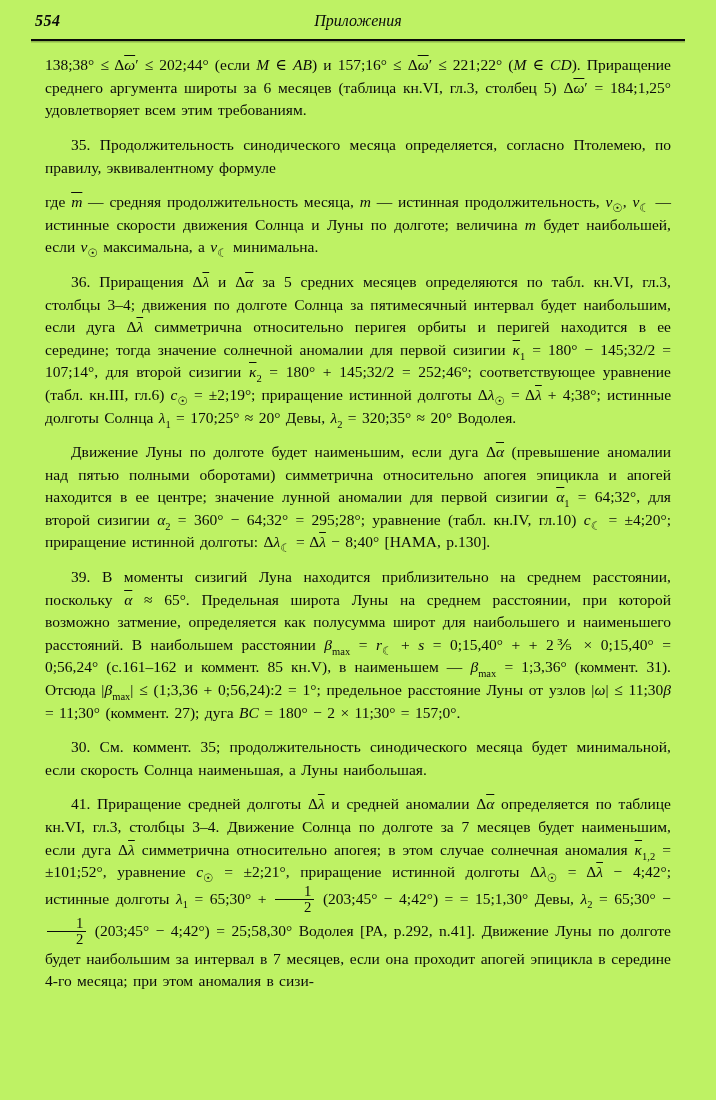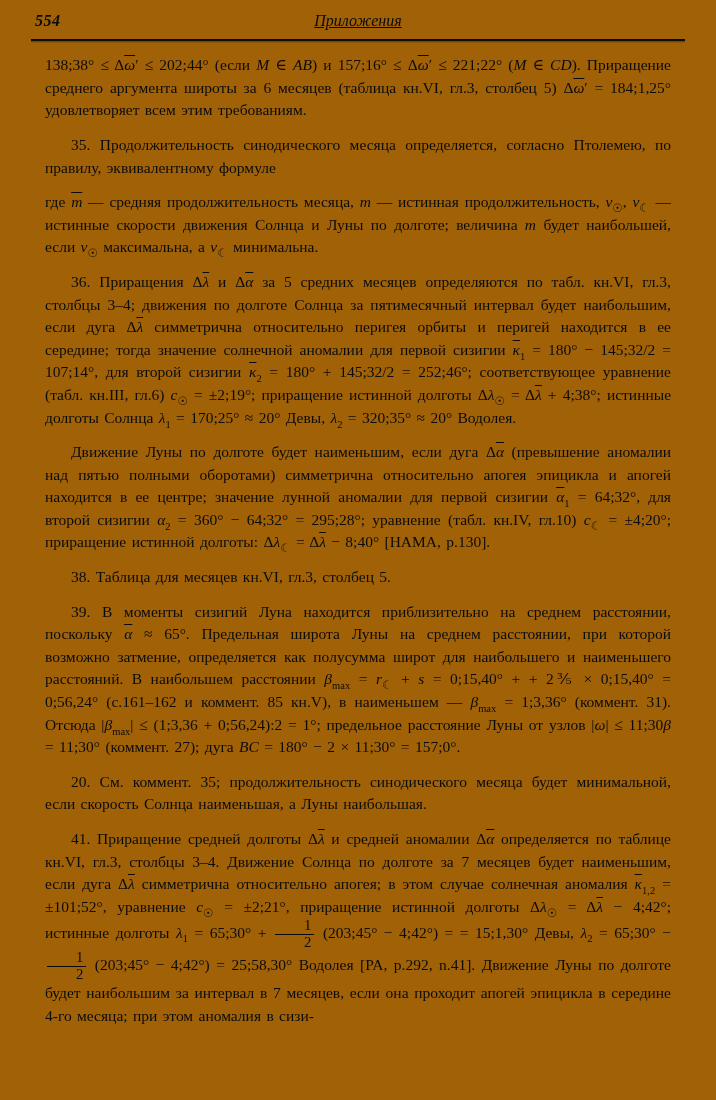--- a/index.html
+++ b/index.html
@@ -3,38 +3,38 @@
 <meta charset="utf-8">
 <style>
   html, body { margin: 0; padding: 0; background: #e8e8e6; }
   .page {
     position: relative;
     width: 716px;
     height: 1100px;
     box-sizing: border-box;
     margin: 0 auto;
     padding: 6px 33px 0 33px;
-    background: #a16207;
+    background: #bef264;
     overflow: hidden;
     font-family: "Liberation Serif", "DejaVu Serif", serif;
     color: #0b0b0b;
     font-size: 15.5px;
     line-height: 22.6px;
   }
   
   .page-header {
     display: grid;
     grid-template-columns: 1fr auto 1fr;
     align-items: baseline;
     font-style: italic;
     font-size: 16px;
     padding: 4px 2px 6px 2px;
   }
   .page-number { justify-self: start; font-weight: bold; letter-spacing: 0.5px; }
-  .running-title { justify-self: center; text-decoration: underline; }
+  .running-title { justify-self: center; }
   .header-spacer { justify-self: end; }
   .rule {
     height: 2.6px;
     background: #0a0a0a;
     margin: 0 -2px 13px -2px;
     box-shadow: 0 1.5px 0 rgba(0,0,0,0.25);
   }
   
   main p.para {
     margin: 12px;
@@ -99,22 +99,21 @@
     <p class="para indent">35. Продолжительность синодического месяца определяется, согласно Птолемею, по правилу, эквивалентному формуле</p>
 
 
     <p class="para">где <span class="ov"><i>m</i></span> — средняя продолжительность месяца, <i>m</i> — истинная продолжительность, <i>v</i><sub class="sym">☉</sub>, <i>v</i><sub class="sym">☾</sub> — истинные скорости движения Солнца и Луны по долготе; величина <i>m</i> будет наибольшей, если <i>v</i><sub class="sym">☉</sub> максимальна, а <i>v</i><sub class="sym">☾</sub> минимальна.</p>
 
     <p class="para indent">36. Приращения Δ<span class="ov"><i>λ</i></span> и Δ<span class="ov"><i>α</i></span> за 5 средних месяцев определяются по табл. кн.VI, гл.3, столбцы 3–4; движения по долготе Солнца за пятимесячный интервал будет наибольшим, если дуга Δ<span class="ov"><i>λ</i></span> симметрична относительно перигея орбиты и перигей находится в ее середине; тогда значение солнечной аномалии для первой сизигии <span class="ov"><i>κ</i></span><sub>1</sub> = 180° − 145;32/2 = 107;14°, для второй сизигии <span class="ov"><i>κ</i></span><sub>2</sub> = 180° + 145;32/2 = 252;46°; соответствующее уравнение (табл. кн.III, гл.6) <i>c</i><sub class="sym">☉</sub> = ±2;19°; приращение истинной долготы Δ<i>λ</i><sub class="sym">☉</sub> = Δ<span class="ov"><i>λ</i></span> + 4;38°; истинные долготы Солнца <i>λ</i><sub>1</sub> = 170;25° ≈ 20° Девы, <i>λ</i><sub>2</sub> = 320;35° ≈ 20° Водолея.</p>
 
     <p class="para indent">Движение Луны по долготе будет наименьшим, если дуга Δ<span class="ov"><i>α</i></span> (превышение аномалии над пятью полными оборотами) симметрична относительно апогея эпицикла и апогей находится в ее центре; значение лунной аномалии для первой сизигии <span class="ov"><i>α</i></span><sub>1</sub> = 64;32°, для второй сизигии <i>α</i><sub>2</sub> = 360° − 64;32° = 295;28°; уравнение (табл. кн.IV, гл.10) <i>c</i><sub class="sym">☾</sub> = ±4;20°; приращение истинной долготы: Δ<i>λ</i><sub class="sym">☾</sub> = Δ<span class="ov"><i>λ</i></span> − 8;40° [HAMA, p.130].</p>
 
 
-    <p class="para indent">38. Таблица для месяцев кн.VI, гл.3, столбец 5.</p>
 
     <p class="para indent">39. В моменты сизигий Луна находится приблизительно на среднем расстоянии, поскольку <span class="ov"><i>α</i></span> ≈ 65°. Предельная широта Луны на среднем расстоянии, при которой возможно затмение, определяется как полусумма широт для наибольшего и наименьшего расстояний. В наибольшем расстоянии <i>β</i><sub>max</sub> = <i>r</i><sub class="sym">☾</sub> + <i>s</i> = 0;15,40° + + 2⅗ × 0;15,40° = 0;56,24° (с.161–162 и коммент. 85 кн.V), в наименьшем — <i>β</i><sub>max</sub> = 1;3,36° (коммент. 31). Отсюда |<i>β</i><sub>max</sub>| ≤ (1;3,36 + 0;56,24):2 = 1°; предельное расстояние Луны от узлов |<i>ω</i>| ≤ 11;30<i>β</i> = 11;30° (коммент. 27); дуга <i>BC</i> = 180° − 2 × 11;30° = 157;0°.</p>
 
-    <p class="para indent">20. См. коммент. 35; продолжительность синодического месяца будет минимальной, если скорость Солнца наименьшая, а Луны наибольшая.</p>
+    <p class="para indent">30. См. коммент. 35; продолжительность синодического месяца будет минимальной, если скорость Солнца наименьшая, а Луны наибольшая.</p>
 
     <p class="para indent">41. Приращение средней долготы Δ<span class="ov"><i>λ</i></span> и средней аномалии Δ<span class="ov"><i>α</i></span> определяется по таблице кн.VI, гл.3, столбцы 3–4. Движение Солнца по долготе за 7 месяцев будет наименьшим, если дуга Δ<span class="ov"><i>λ</i></span> симметрична относительно апогея; в этом случае солнечная аномалия <span class="ov"><i>κ</i></span><sub>1,2</sub> = ±101;52°, уравнение <i>c</i><sub class="sym">☉</sub> = ±2;21°, приращение истинной долготы Δ<i>λ</i><sub class="sym">☉</sub> = Δ<span class="ov"><i>λ</i></span> − 4;42°; истинные долготы <i>λ</i><sub>1</sub> = 65;30° + <span class="frac small"><span class="num">1</span><span class="den">2</span></span> (203;45° − 4;42°) = = 15;1,30° Девы, <i>λ</i><sub>2</sub> = 65;30° − <span class="frac small"><span class="num">1</span><span class="den">2</span></span> (203;45° − 4;42°) = 25;58,30° Водолея [PA, p.292, n.41]. Движение Луны по долготе будет наибольшим за интервал в 7 месяцев, если она проходит апогей эпицикла в середине 4-го месяца; при этом аномалия в сизи-</p>
   </main>
 
 </div>
 
 </body></html>

